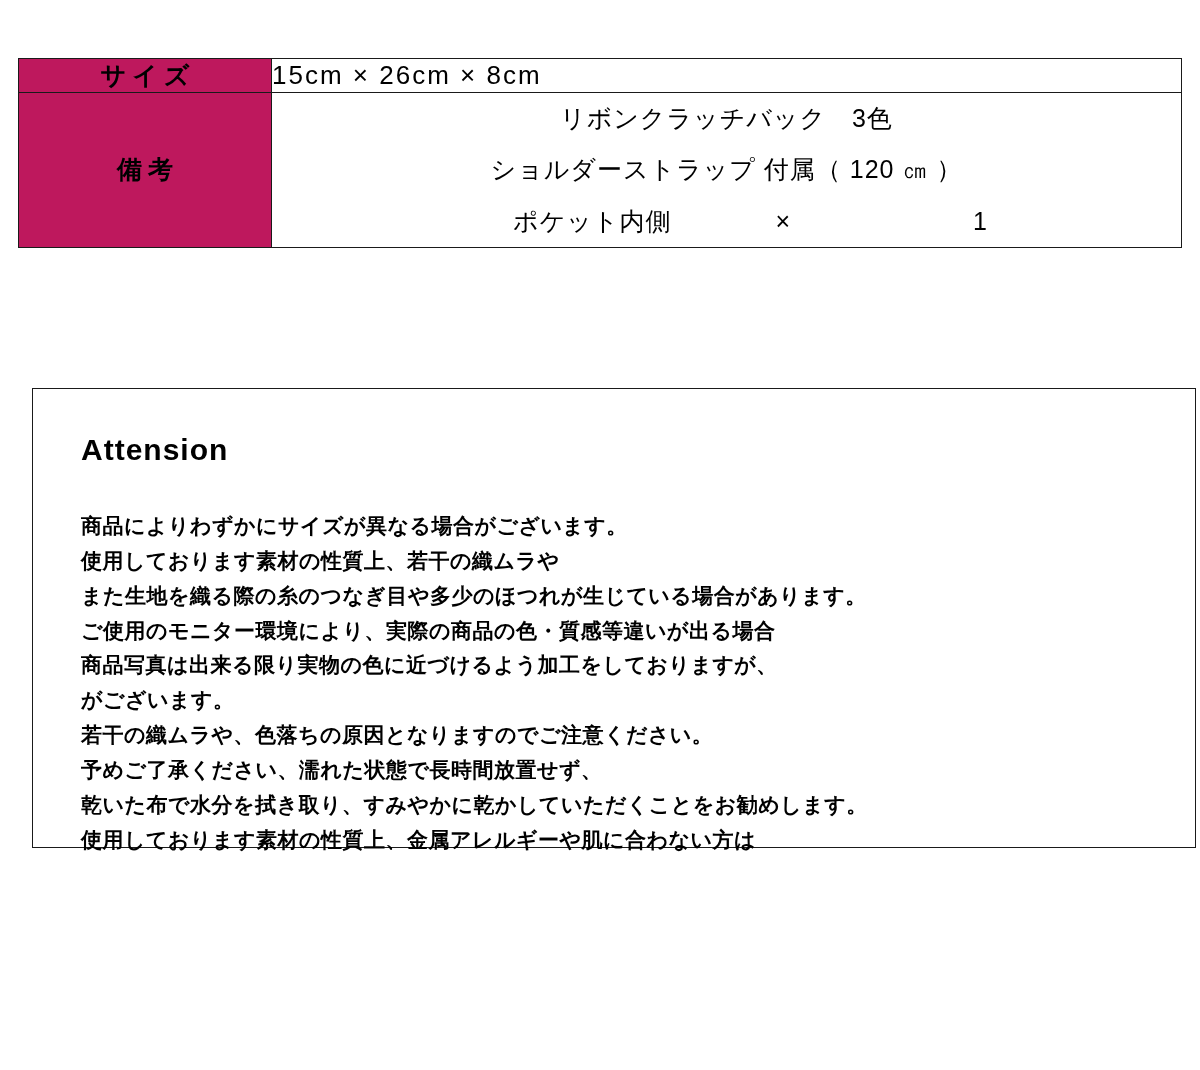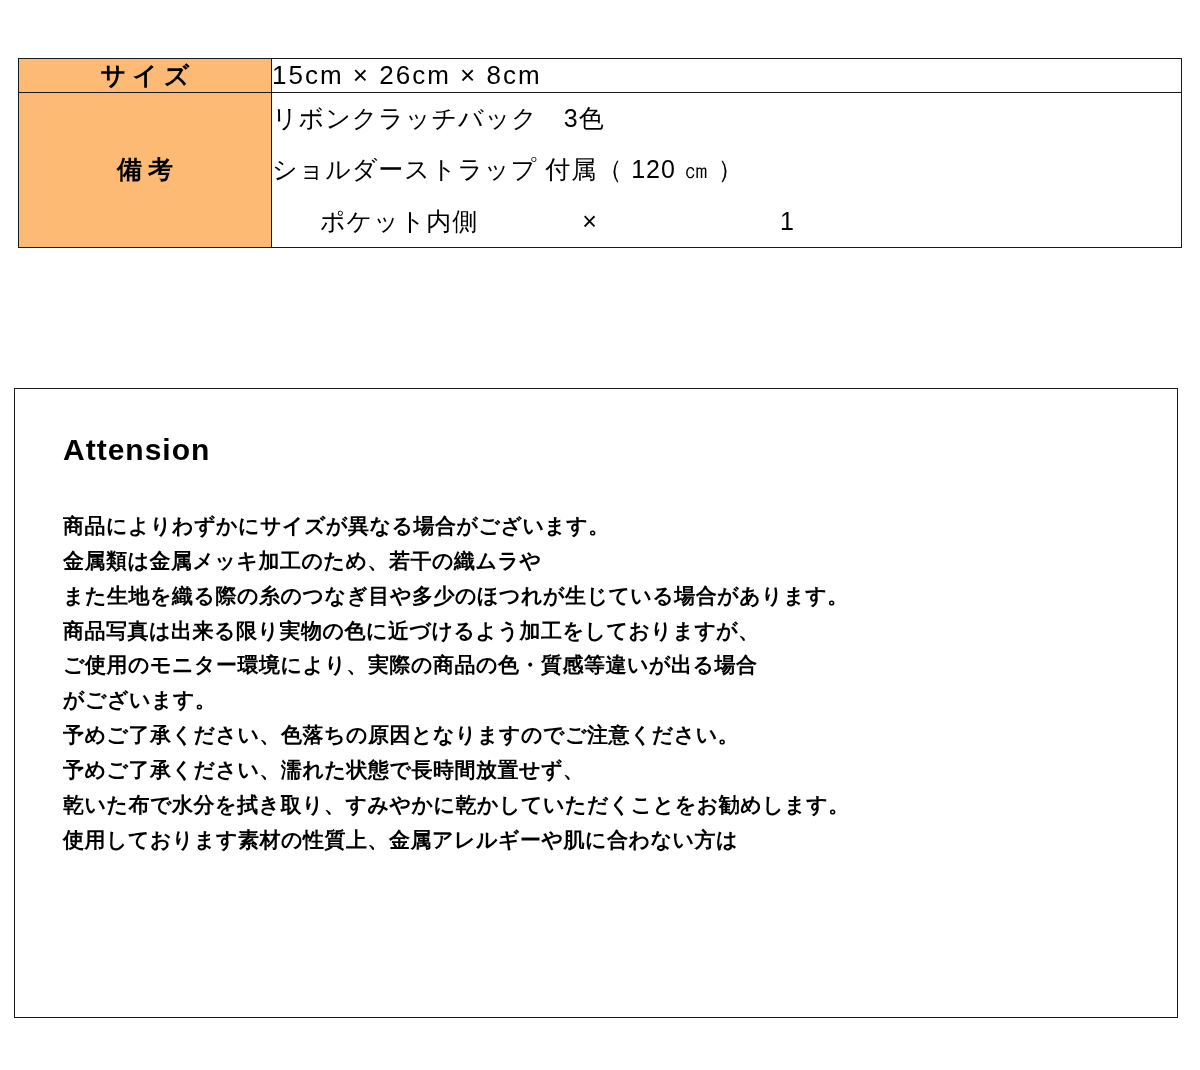--- a/index.html
+++ b/index.html
@@ -30,21 +30,21 @@
     border-collapse: collapse;
     table-layout: fixed;
   }
   .spec-table td {
     border: 1px solid #1a1a1a;
     padding: 0;
     vertical-align: middle;
   }
   .label-cell {
     width: 252px;
-    background: #fdba74;
+    background: #be185d;
     text-align: center;
     font-size: 25px;
     font-weight: 700;
     letter-spacing: 6px;
     padding: 30px 0;
   }
   .label-cell .label-inner {
     display: block;
     padding-left: 6px;
   }
@@ -60,32 +60,33 @@
     letter-spacing: 2px;
   }
   .remarks-cell {
     padding: 22px 0 18px 48px;
     font-size: 25px;
     line-height: 2.05;
     letter-spacing: 1px;
   }
   .remarks-line {
     white-space: pre;
+    text-align: center;
   }
   .remarks-line.row3 {
     position: relative;
     margin-left: 48px;
   }
 
   .attention-box {
     position: absolute;
-    left: 14px;
+    left: 32px;
     top: 388px;
     width: 1164px;
-    height: 630px;
+    height: 460px;
     border: 1px solid #1a1a1a;
     box-sizing: border-box;
     padding: 44px 0 0 48px;
   }
   .attention-title {
     font-size: 30px;
     font-weight: 700;
     letter-spacing: 1px;
     margin: 0 0 42px 0;
   }
@@ -124,25 +125,25 @@
           <div class="remarks-line row3">ポケット内側　　　　×　　　　　　　1</div>
         </td>
       </tr>
     </tbody>
   </table>
 
   <div class="attention-box">
     <div class="attention-title">Attension</div>
     <div class="attention-body">
       <div class="line">商品によりわずかにサイズが異なる場合がございます。</div>
-      <div class="line">金属類は金属メッキ加工のため、若干の織ムラや</div>
+      <div class="line">使用しております素材の性質上、若干の織ムラや</div>
       <div class="line">また生地を織る際の糸のつなぎ目や多少のほつれが生じている場合があります。</div>
+      <div class="line">ご使用のモニター環境により、実際の商品の色・質感等違いが出る場合</div>
       <div class="line">商品写真は出来る限り実物の色に近づけるよう加工をしておりますが、</div>
-      <div class="line">ご使用のモニター環境により、実際の商品の色・質感等違いが出る場合</div>
       <div class="line">がございます。</div>
-      <div class="line">予めご了承ください、色落ちの原因となりますのでご注意ください。</div>
+      <div class="line">若干の織ムラや、色落ちの原因となりますのでご注意ください。</div>
       <div class="line">予めご了承ください、濡れた状態で長時間放置せず、</div>
       <div class="line">乾いた布で水分を拭き取り、すみやかに乾かしていただくことをお勧めします。</div>
       <div class="line">使用しております素材の性質上、金属アレルギーや肌に合わない方は</div>
     </div>
   </div>
 
 </div>
 
 </body></html>

